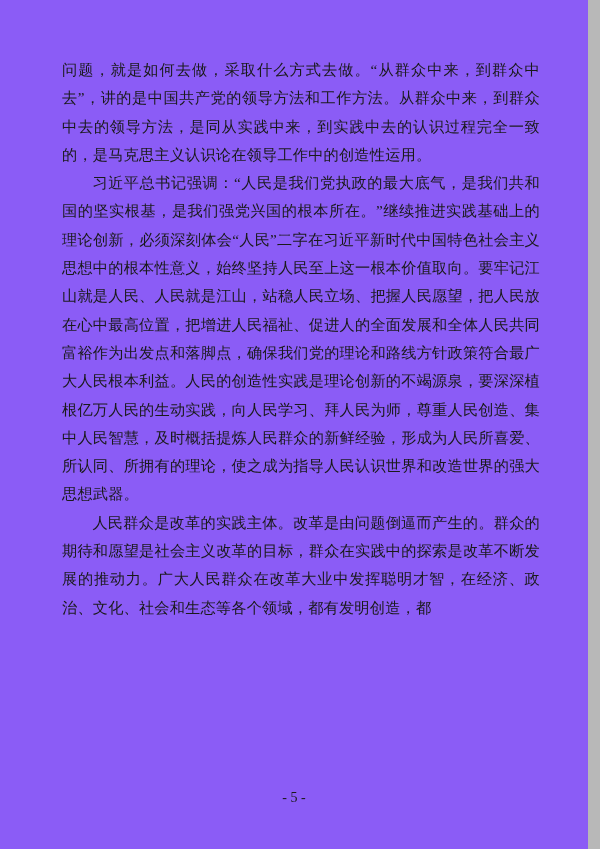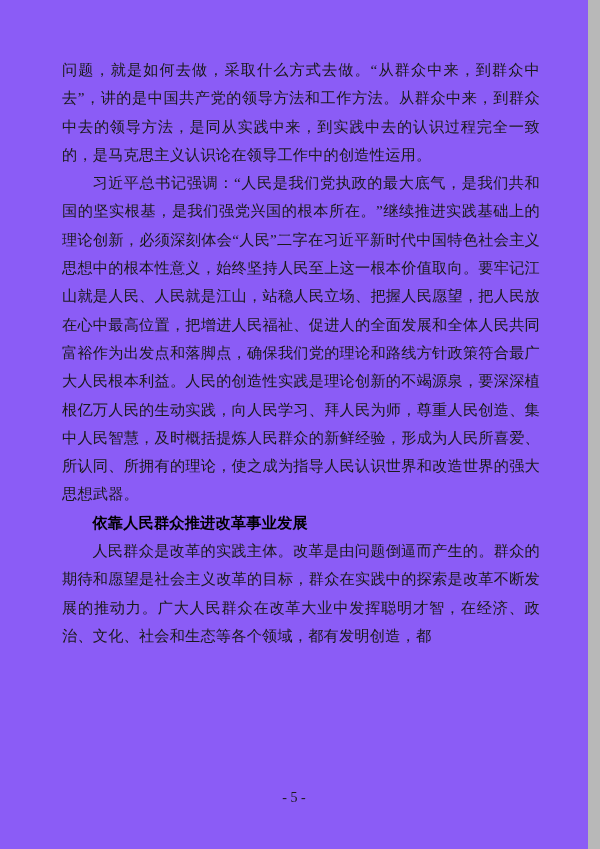--- a/index.html
+++ b/index.html
@@ -61,21 +61,20 @@
 <body>
 
 <div class="page">
 
   <div class="content">
 
     <p class="para">问题，就是如何去做，采取什么方式去做。“从群众中来，到群众中去”，讲的是中国共产党的领导方法和工作方法。从群众中来，到群众中去的领导方法，是同从实践中来，到实践中去的认识过程完全一致的，是马克思主义认识论在领导工作中的创造性运用。</p>
 
     <p class="para indent">习近平总书记强调：“人民是我们党执政的最大底气，是我们共和国的坚实根基，是我们强党兴国的根本所在。”继续推进实践基础上的理论创新，必须深刻体会“人民”二字在习近平新时代中国特色社会主义思想中的根本性意义，始终坚持人民至上这一根本价值取向。要牢记江山就是人民、人民就是江山，站稳人民立场、把握人民愿望，把人民放在心中最高位置，把增进人民福祉、促进人的全面发展和全体人民共同富裕作为出发点和落脚点，确保我们党的理论和路线方针政策符合最广大人民根本利益。人民的创造性实践是理论创新的不竭源泉，要深深植根亿万人民的生动实践，向人民学习、拜人民为师，尊重人民创造、集中人民智慧，及时概括提炼人民群众的新鲜经验，形成为人民所喜爱、所认同、所拥有的理论，使之成为指导人民认识世界和改造世界的强大思想武器。</p>
 
-    <p class="heading">依靠人民群众推进改革事业发展</p>
 
 
     <p class="para indent">人民群众是改革的实践主体。改革是由问题倒逼而产生的。群众的期待和愿望是社会主义改革的目标，群众在实践中的探索是改革不断发展的推动力。广大人民群众在改革大业中发挥聪明才智，在经济、政治、文化、社会和生态等各个领域，都有发明创造，都</p>
 
   </div>
 
   <div class="footer">- 5 -</div>
 
 </div>
 

